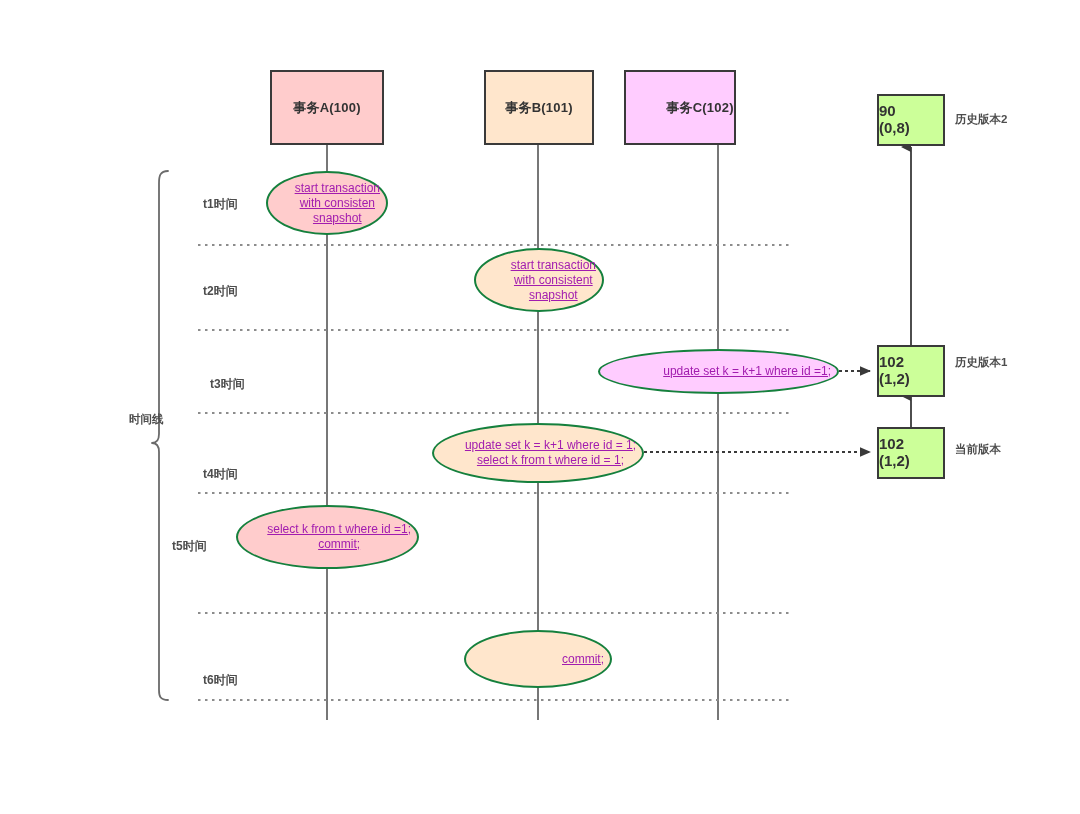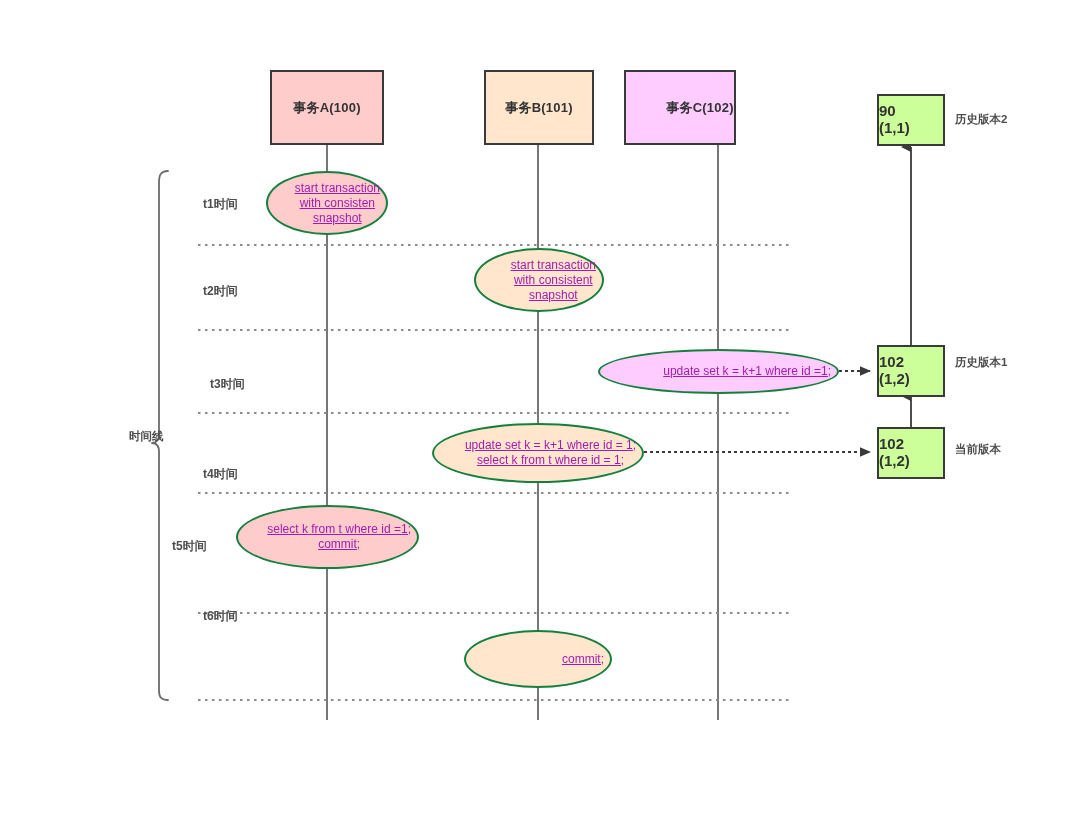--- a/index.html
+++ b/index.html
@@ -133,44 +133,44 @@
   </div>
   <div class="txn-box" style="left:484px; top:70px; width:110px; height:75px; background:#ffe6cc;">
     <span>事务B(101)</span>
   </div>
   <div class="txn-box" style="left:624px; top:70px; width:112px; height:75px; background:#ffccff;padding-left:40px;">
     <span>事务C(102)</span>
   </div>
 
   <div class="ver-box" style="left:877px; top:94px; width:68px; height:52px;">
     <span>90</span>
-    <span>(1,1)</span>
+    <span>(0,8)</span>
   </div>
   <div class="ver-label" style="left:955px; top:112px;">历史版本2</div>
 
   <div class="ver-box" style="left:877px; top:345px; width:68px; height:52px;">
     <span>102</span>
     <span>(1,2)</span>
   </div>
   <div class="ver-label" style="left:955px; top:339px;margin-top:16px;">历史版本1</div>
 
   <div class="ver-box" style="left:877px; top:427px; width:68px; height:52px;">
     <span>102</span>
     <span>(1,2)</span>
   </div>
   <div class="ver-label" style="left:955px; top:442px;">当前版本</div>
 
-  <div class="timeline-label" style="left:101px; top:429px;padding-left:28px;">时间线</div>
+  <div class="timeline-label" style="left:101px; top:412px;padding-left:28px;">时间线</div>
 
   <div class="tlabel" style="left:203px; top:196px;">t1时间</div>
   <div class="tlabel" style="left:203px; top:283px;">t2时间</div>
   <div class="tlabel" style="left:210px; top:376px;">t3时间</div>
   <div class="tlabel" style="left:203px; top:466px;">t4时间</div>
   <div class="tlabel" style="left:172px; top:538px;">t5时间</div>
-  <div class="tlabel" style="left:203px; top:608px;text-align:right;">t6时间</div>
+  <div class="tlabel" style="left:203px; top:672px;text-align:right;">t6时间</div>
 
   <div class="ell" style="left:266px; top:171px; width:122px; height:64px; background:#ffcccc;">
     <div>
       <span class="txt">start transaction</span><br>
       <span class="txt">with consisten</span><br>
       <span class="txt">snapshot</span>
     </div>
   </div>
 
   <div class="ell" style="left:474px; top:248px; width:130px; height:64px; background:#ffe6cc;">

